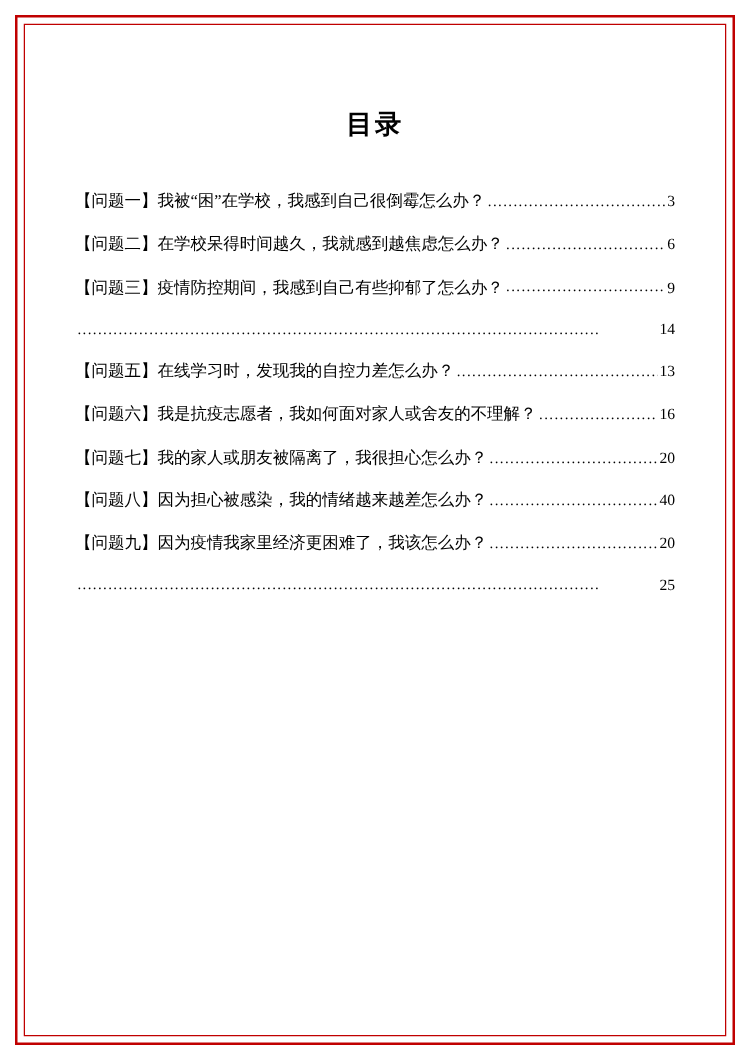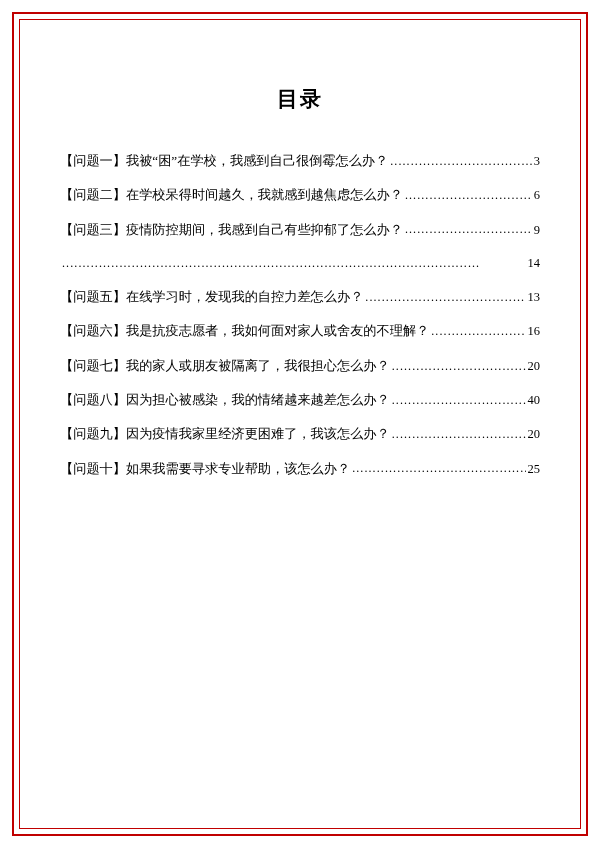--- a/index.html
+++ b/index.html
@@ -136,19 +136,18 @@
         <span class="toc-label">【问题八】因为担心被感染，我的情绪越来越差怎么办？</span>
         <span class="toc-dots">......................................................................................................</span>
         <span class="toc-page">40</span>
       </li>
       <li class="toc-entry">
         <span class="toc-label">【问题九】因为疫情我家里经济更困难了，我该怎么办？</span>
         <span class="toc-dots">......................................................................................................</span>
         <span class="toc-page">20</span>
       </li>
       <li class="toc-entry">
-        <span class="toc-label">【问题十】如果我需要寻求专业帮助，该怎么办？</span>
         <span class="toc-dots">......................................................................................................</span>
         <span class="toc-page">25</span>
       </li>
     </ul>
   </div>
 </div>
 
 </body></html>

